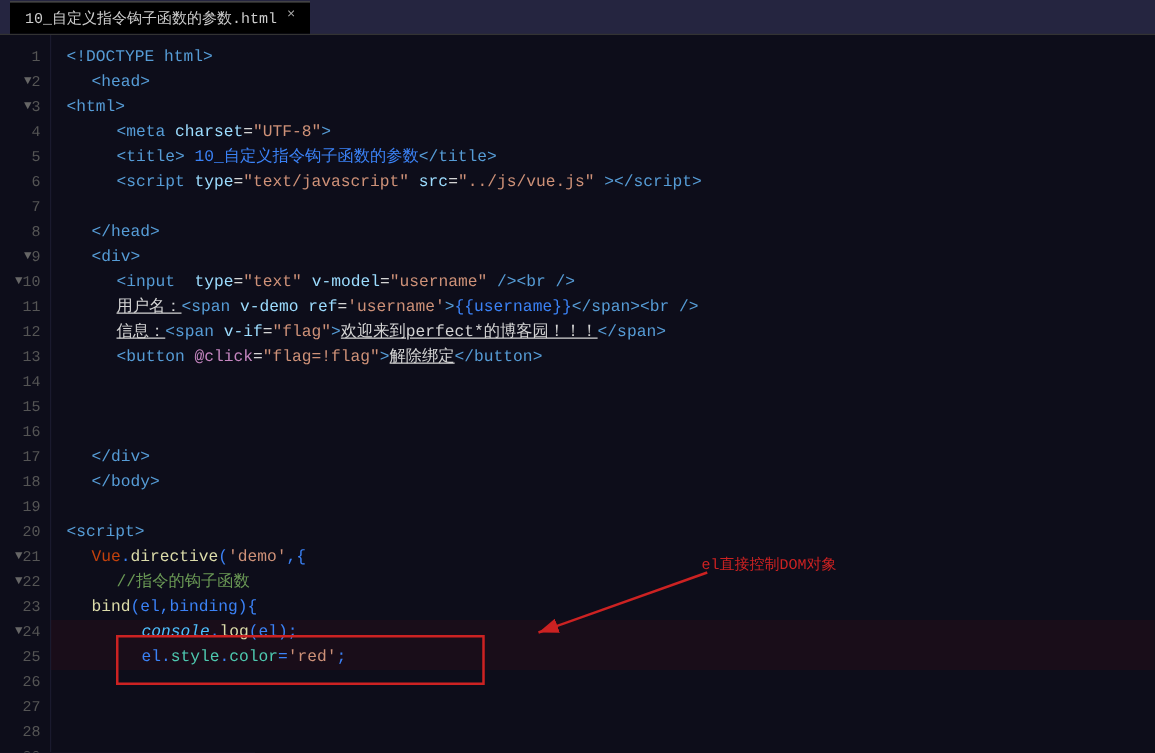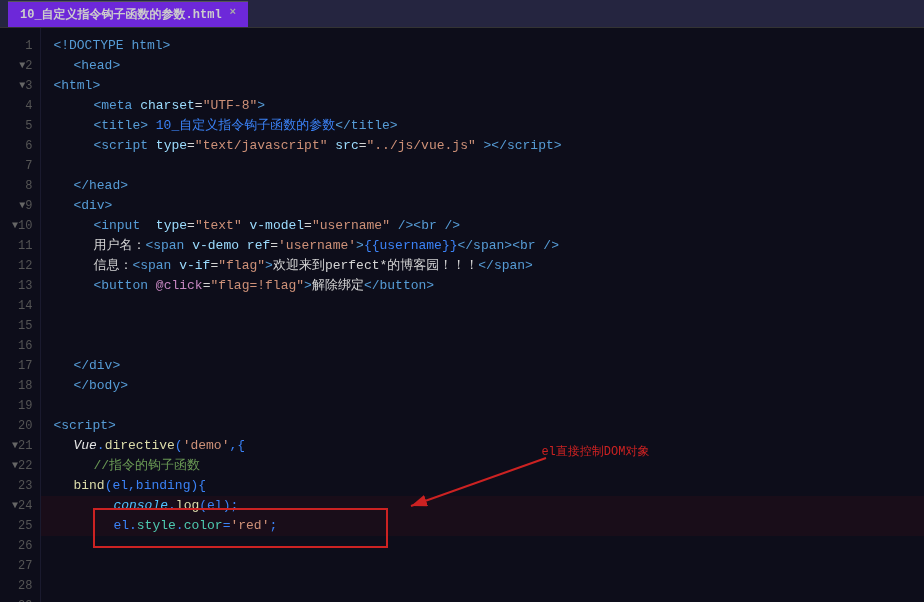--- a/index.html
+++ b/index.html
@@ -14,29 +14,28 @@
     .title-bar {
       background-color: #252540;
       height: 28px;
       display: flex;
       align-items: center;
       padding: 0 8px;
       border-bottom: 1px solid #333;
     }
 
     .tab {
-      background-color: #6d28d9;
+      background-color: #000000;
       color: #ccc;
       padding: 4px 12px;
       font-size: 12px;
       display: flex;
       align-items: flex-start;
       gap: 8px;
       border-top: 1px solid #555;
-      font-weight: bold;
     }
 
     .tab-close {
       color: #aaa;
       cursor: pointer;
       font-size: 11px;
     }
 
     .editor-area {
       display: flex;
@@ -88,24 +87,24 @@
       position: relative;
     }
 
     
     .tag { color: #569cd6; }
     .attr { color: #9cdcfe; }
     .attr-value { color: #ce9178; }
     .attr-eq { color: #d4d4d4; }
     .text-white { color: #3b82f6; }
     .doctype { color: #569cd6; text-align: right; }
-    .chinese { color: #d4d4d4; }
+    .chinese { color: #d4d4d4; text-decoration: underline; }
     .js-func { color: #dcdcaa; }
     .js-string { color: #ce9178; }
-    .js-obj { color: #e5e5e5; font-style: italic; }
+    .js-obj { color: #c2410c; }
     .js-prop { color: #4ec9b0; }
     .js-comment { color: #6a9955; }
     .console-blue { color: #4fc1ff; font-style: italic; }
     .vue-attr { color: #9cdcfe; }
     .event-attr { color: #c586c0; }
   </style>
 </head>
 <body>
 
 <div class="title-bar">
@@ -255,21 +254,21 @@
 
     <div class="code-line">&nbsp;</div>
 
     <div class="code-line">&nbsp;</div>
 
     <div class="code-line">&nbsp;</div>
 
     <div style="
       position: absolute;
       top: 410px;
-      left: 340px;
+      left: 360px;
       pointer-events: none;
       z-index: 20;
       text-align: center;
     ">
       
       <svg width="200" height="80" viewBox="0 0 200 80">
         <defs>
           <marker id="arrowhead" markerWidth="8" markerHeight="6" refX="8" refY="3" orient="auto">
             <polygon points="0 0, 8 3, 0 6" fill="#cc2222"></polygon>
           </marker>

